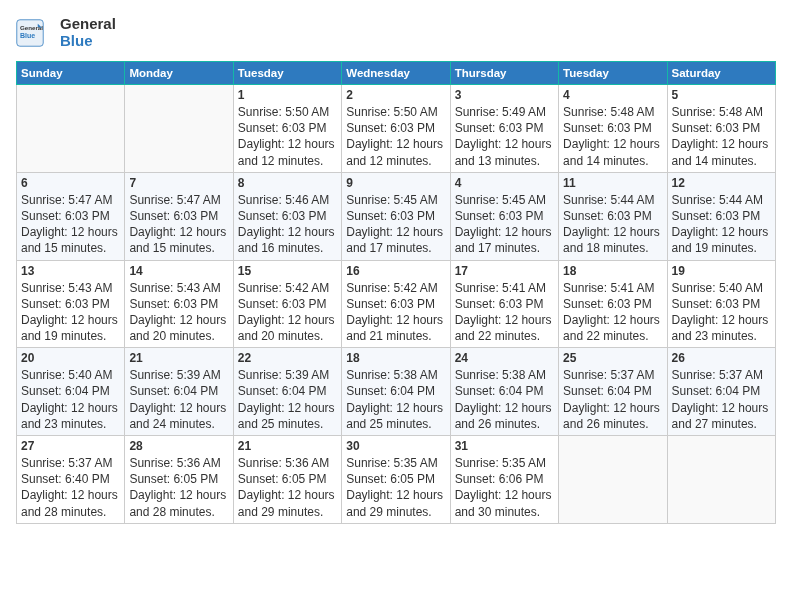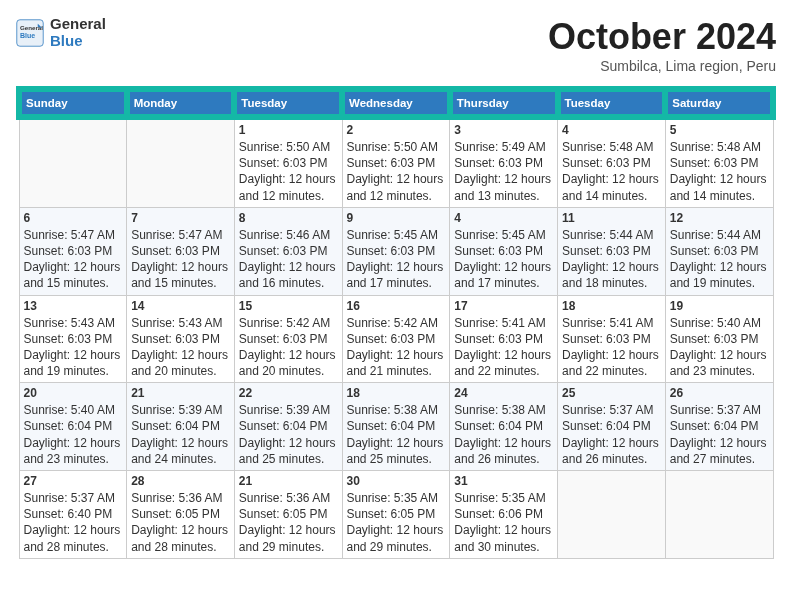--- a/index.html
+++ b/index.html
@@ -12,21 +12,21 @@
     }
     .header-area {
       display: flex;
       justify-content: space-between;
       align-items: flex-start;
       margin-bottom: 12px;
     }
     .logo {
       display: flex;
       align-items: center;
-      gap: 6px;
+      gap: 16px;
     }
     .logo-text {
       display: flex;
       flex-direction: column;
       line-height: 1.1;
     }
     .logo-general {
       font-size: 15px;
       font-weight: bold;
       color: #333;
@@ -57,21 +57,21 @@
       border-collapse: collapse;
       font-size: 10.5px;
     }
     .calendar th {
       background: #2e7abf;
       color: #fff;
       padding: 5px 4px;
       text-align: left;
       font-size: 11.5px;
       font-weight: bold;
-      border: 6px solid #14b8a6;
+      border: 1px solid #14b8a6;
     }
     .calendar td {
       vertical-align: top;
       border: 1px solid #ccc;
       padding: 3px 4px;
       width: 108px;
       min-height: 80px;
       height: 80px;
       color: #333;
       background: #fff;
@@ -106,24 +106,20 @@
       <rect x="1" y="1" width="34" height="34" rx="4" fill="#e8f0f8" stroke="#2e7abf" stroke-width="1"></rect>
       <text x="5" y="14" font-size="8" font-weight="bold" fill="#333" font-family="Arial">General</text>
       <text x="5" y="24" font-size="9" font-weight="bold" fill="#2e7abf" font-family="Arial">Blue</text>
       <polygon points="28,6 34,12 28,10" fill="#2e7abf"></polygon>
     </svg>
     <div class="logo-text">
       <span class="logo-general">General</span>
       <span class="logo-blue">Blue</span>
     </div>
   </div>
-  <div class="title-area">
-    <div class="month-title">October 2024</div>
-    <div class="subtitle">Sumbilca, Lima region, Peru</div>
-  </div>
 </div>
 
 <table class="calendar">
   <thead>
     <tr>
     <th>Sunday</th>
         <th>Monday</th>
         <th>Tuesday</th>
         <th>Wednesday</th>
         <th>Thursday</th>

